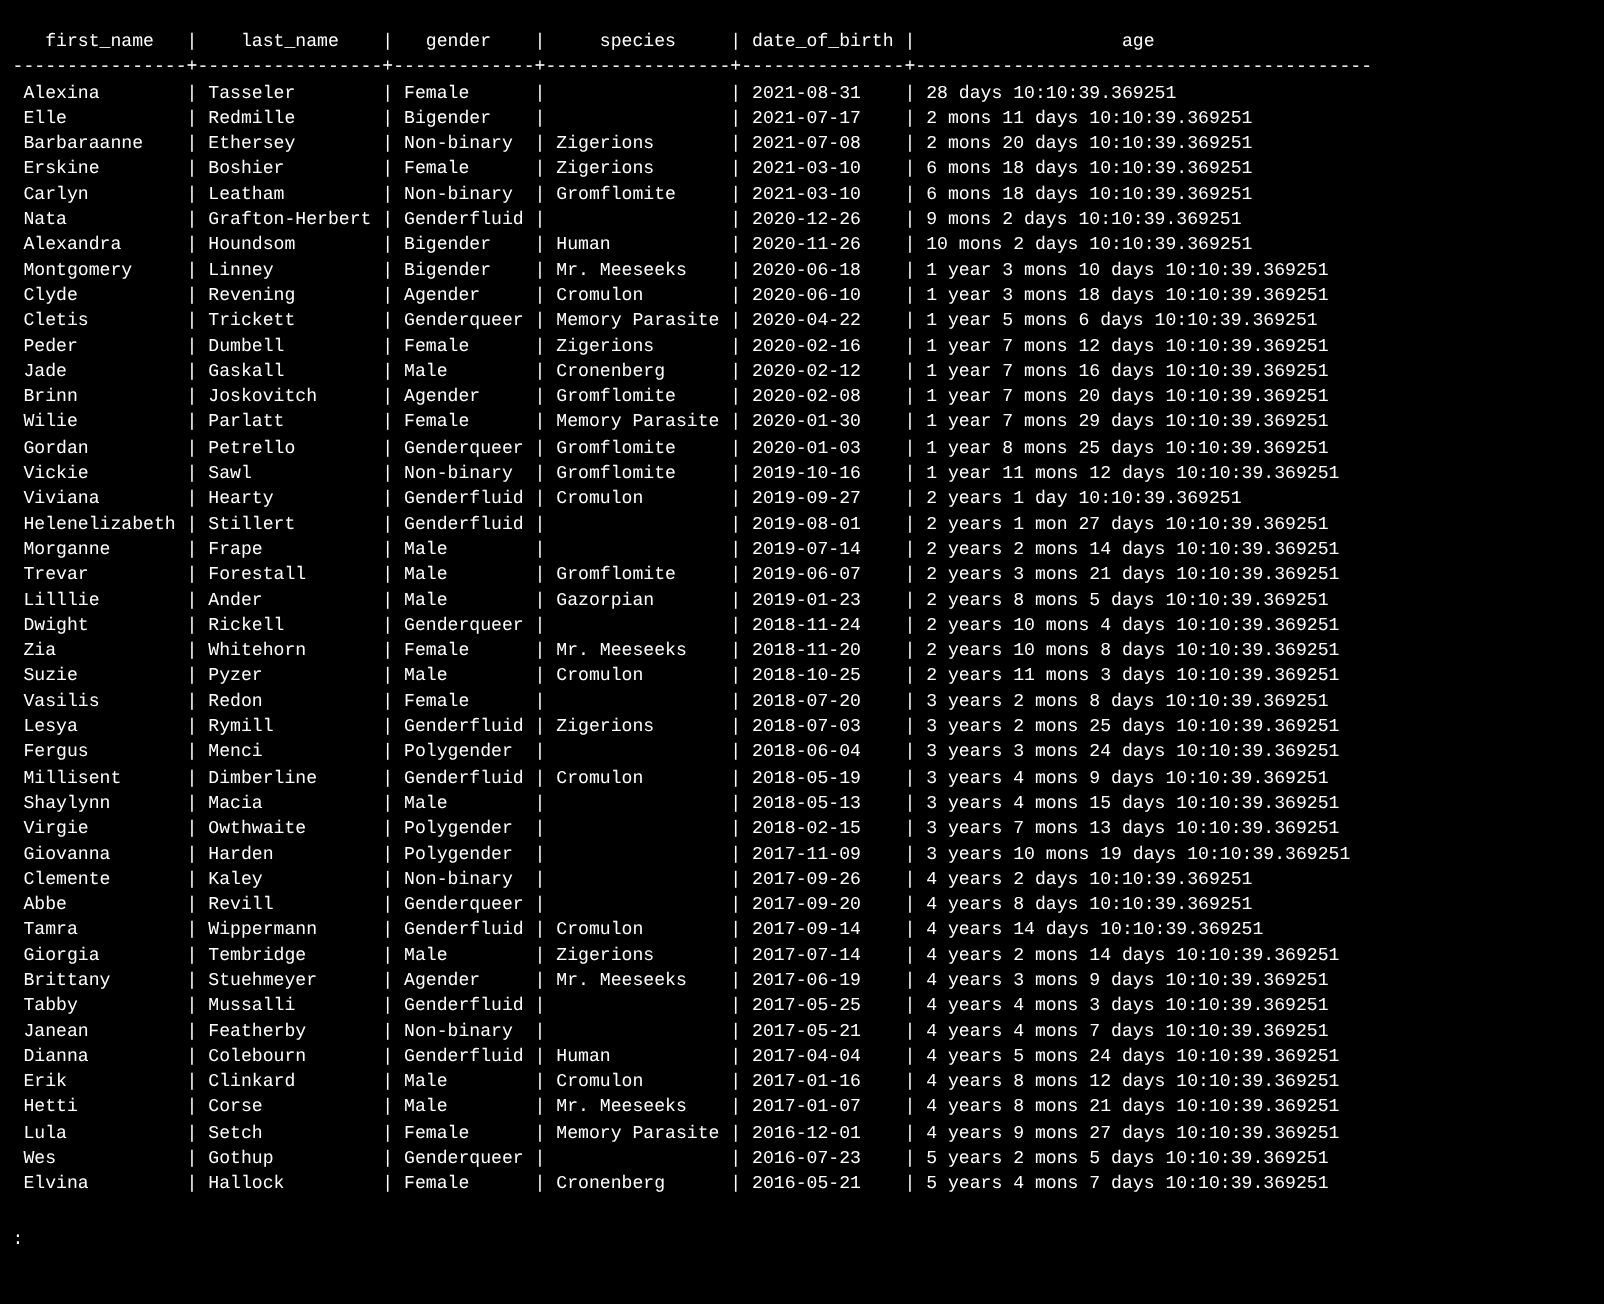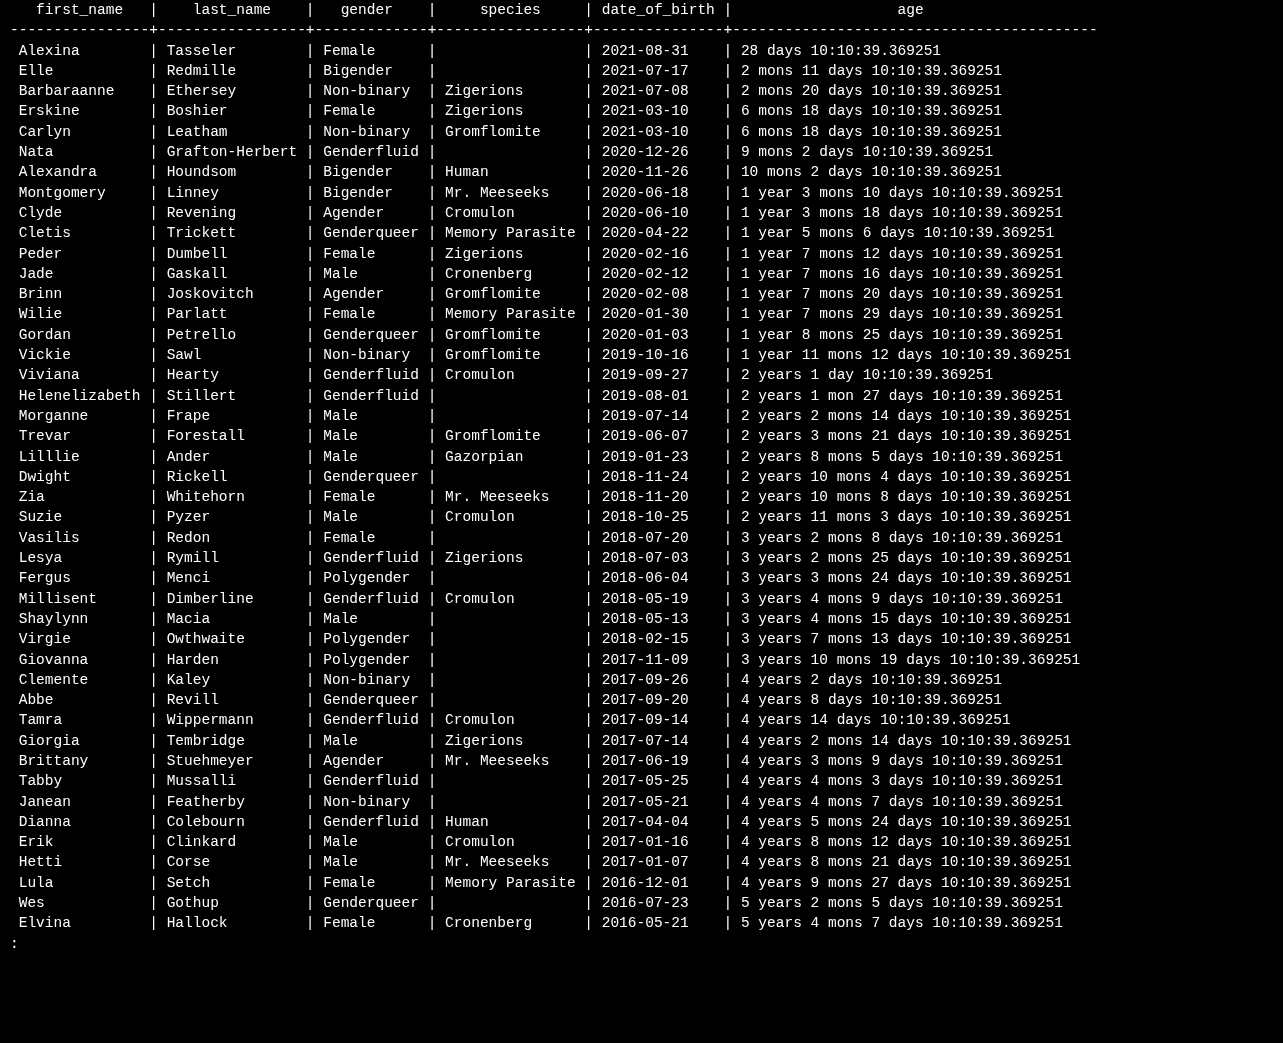--- a/index.html
+++ b/index.html
@@ -5,21 +5,21 @@
   html, body {
     margin: 0;
     padding: 0;
     background: #000;
     color: #fff;
     font-family: "Menlo", "Consolas", "Courier New", monospace;
     font-size: 14.5px;
     line-height: 1.4;
   }
   .terminal {
-    padding: 0 10px;
+    padding: 24px 10px;
     white-space: pre;
   }
   .prompt {
     padding: 0 10px 8px 10px;
   }
 </style>
 </head>
 <body>
 
 <div class="terminal" id="terminal">   first_name   |    last_name    |   gender    |     species     | date_of_birth |                   age                    

